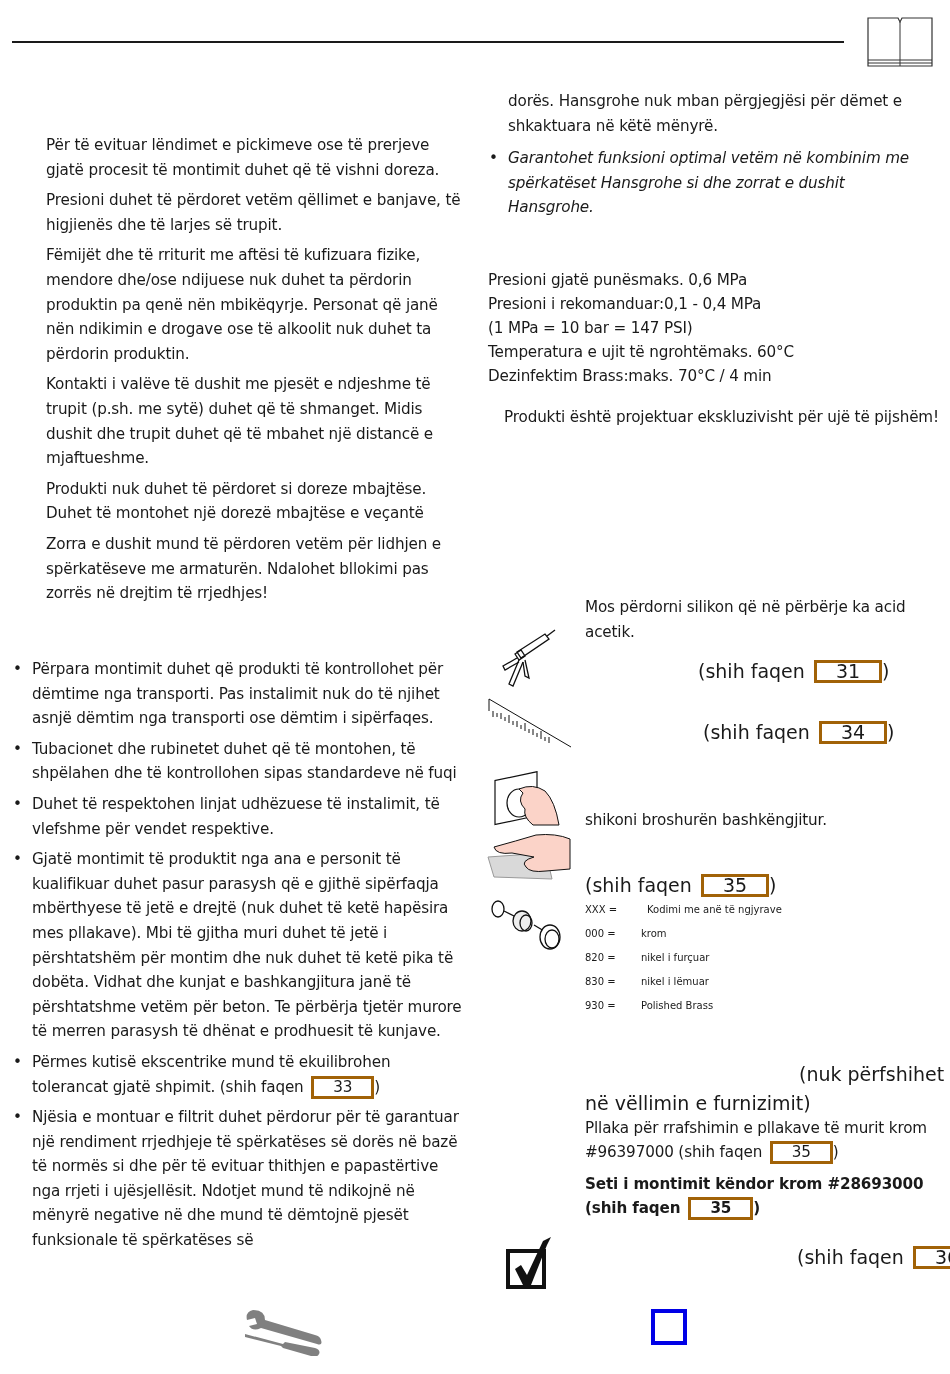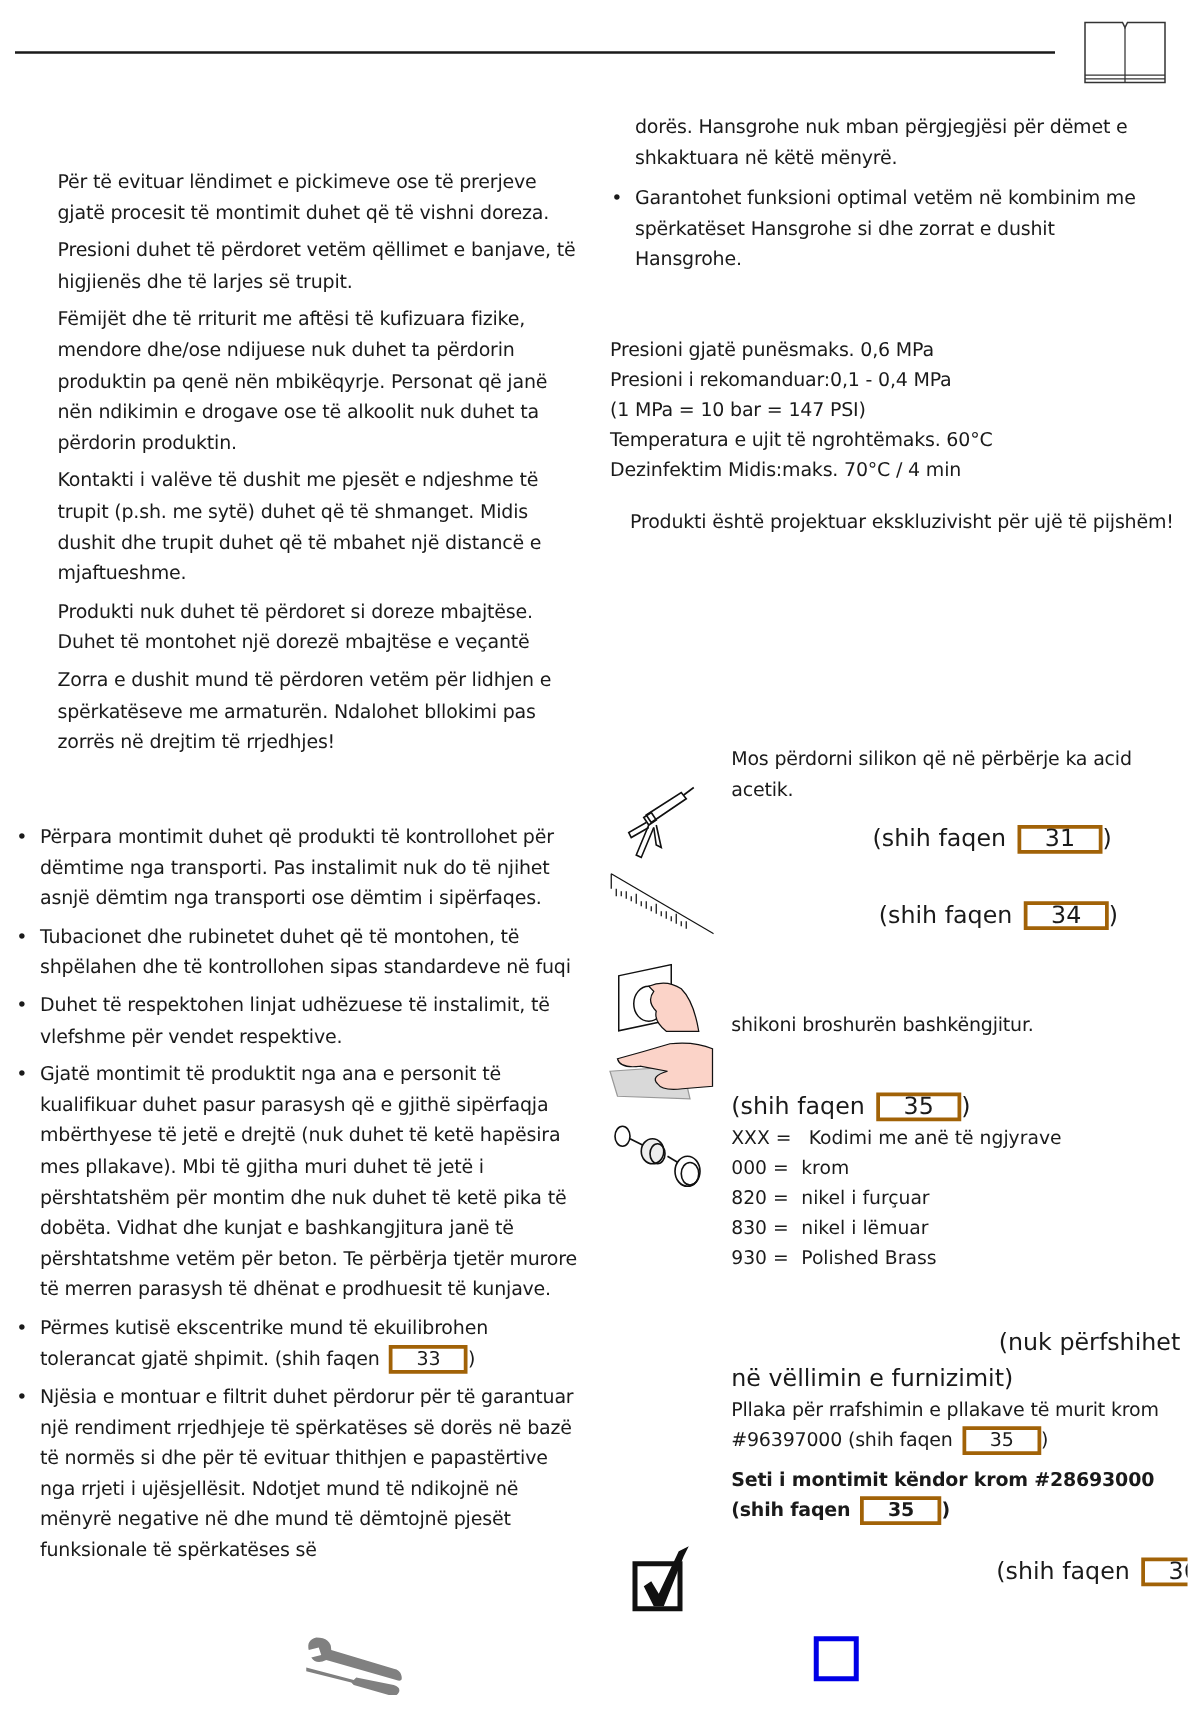--- a/index.html
+++ b/index.html
@@ -9,21 +9,21 @@
   .rule { left:12px; top:41px; width:832px; height:2px; background:#1a1a1a; }
   .book { left:866px; top:14px; width:68px; height:56px; }
   .para { font-size:15.2px; line-height:24.6px; letter-spacing:-0.15px; }
   .para p { margin:0 0 6px 0; }
   .bullets { list-style:none; margin:0; padding:0; }
   .bullets li { position:relative; padding-left:19px; margin-bottom:6px; }
   .bullets li::before { content:"\2022"; position:absolute; left:0; top:0; }
   .spec-row { display:flex; justify-content:flex-start; }
   .ref { display:inline-block; border:3px solid #a16207; line-height:17px; padding:0 19px; margin-left:3px; }
   .big { font-size:19px; line-height:28px; }
-  .codes { font-size:15px; line-height:24px; }
+  .codes { font-size:10px; line-height:24px; }
   .codes .row { display:flex; }
   .codes .k { width:56px; }
   .bluebox { left:651px; top:1309px; width:36px; height:36px; border:4px solid #0000e6; box-sizing:border-box; }
 </style>
 </head>
 <body>
 
 <div class="abs rule"></div>
 <svg class="abs book" viewBox="0 0 68 56">
   <path d="M2 4 L32 4 L34 8 L36 4 L66 4 L66 52 L2 52 Z" fill="#fff" stroke="#333" stroke-width="1.2"></path>
@@ -51,21 +51,21 @@
 </ul>
 
 <svg class="abs" style="left:243px; top:1306px;" width="82" height="50" viewBox="0 0 82 50">
   <g fill="#808080">
     <path d="M10 4 Q2 6 4 14 L12 12 L14 18 L6 20 Q10 26 18 22 L74 38 Q80 40 78 34 Q77 30 72 29 L22 14 Q22 4 10 4 Z"></path>
     <path d="M2 28 L40 38 L42 36 L72 42 Q78 44 76 48 Q74 52 68 50 L40 42 L38 40 L2 31 Z"></path>
   </g>
 </svg>
 
 <div class="abs para" style="left:508px; top:89px; width:425px;">dorës. Hansgrohe nuk mban përgjegjësi për dëmet e shkaktuara në këtë mënyrë.</div>
-<ul class="abs para bullets" style="left:489px; top:146px; width:430px;">
+<ul class="abs para bullets" style="left:489px; top:146px; width:430px;font-style:italic;">
   <li>Garantohet funksioni optimal vetëm në kombinim me spërkatëset Hansgrohe si dhe zorrat e dushit Hansgrohe.</li>
 </ul>
 
 <div class="abs para" style="left:488px; top:268px; width:446px; line-height:24px;">
   <div class="spec-row">
       <span>Presioni gjatë punës</span>
       <span>maks. 0,6 MPa</span>
     </div>
   <div class="spec-row">
       <span>Presioni i rekomanduar:</span>
@@ -73,21 +73,21 @@
     </div>
   <div class="spec-row">
       <span>(1 MPa = 10 bar = 147 PSI)</span>
       <span></span>
     </div>
   <div class="spec-row">
       <span>Temperatura e ujit të ngrohtë</span>
       <span>maks. 60°C</span>
     </div>
   <div class="spec-row">
-      <span>Dezinfektim Midis:</span>
+      <span>Dezinfektim Brass:</span>
       <span>maks. 70°C / 4 min</span>
     </div>
 </div>
 <div class="abs para" style="left:504px; top:405px; width:450px; white-space:nowrap;">Produkti është projektuar ekskluzivisht për ujë të pijshëm!</div>
 
 <div class="abs para" style="left:585px; top:595px; width:355px;">Mos përdorni silikon që në përbërje ka acid acetik.</div>
 
 <svg class="abs" style="left:497px; top:626px;" width="62" height="62" viewBox="0 0 62 62">
   <g fill="none" stroke="#111" stroke-width="1.3">
     <path d="M20 26 L48 8 L52 13 L24 32 Z"></path>

